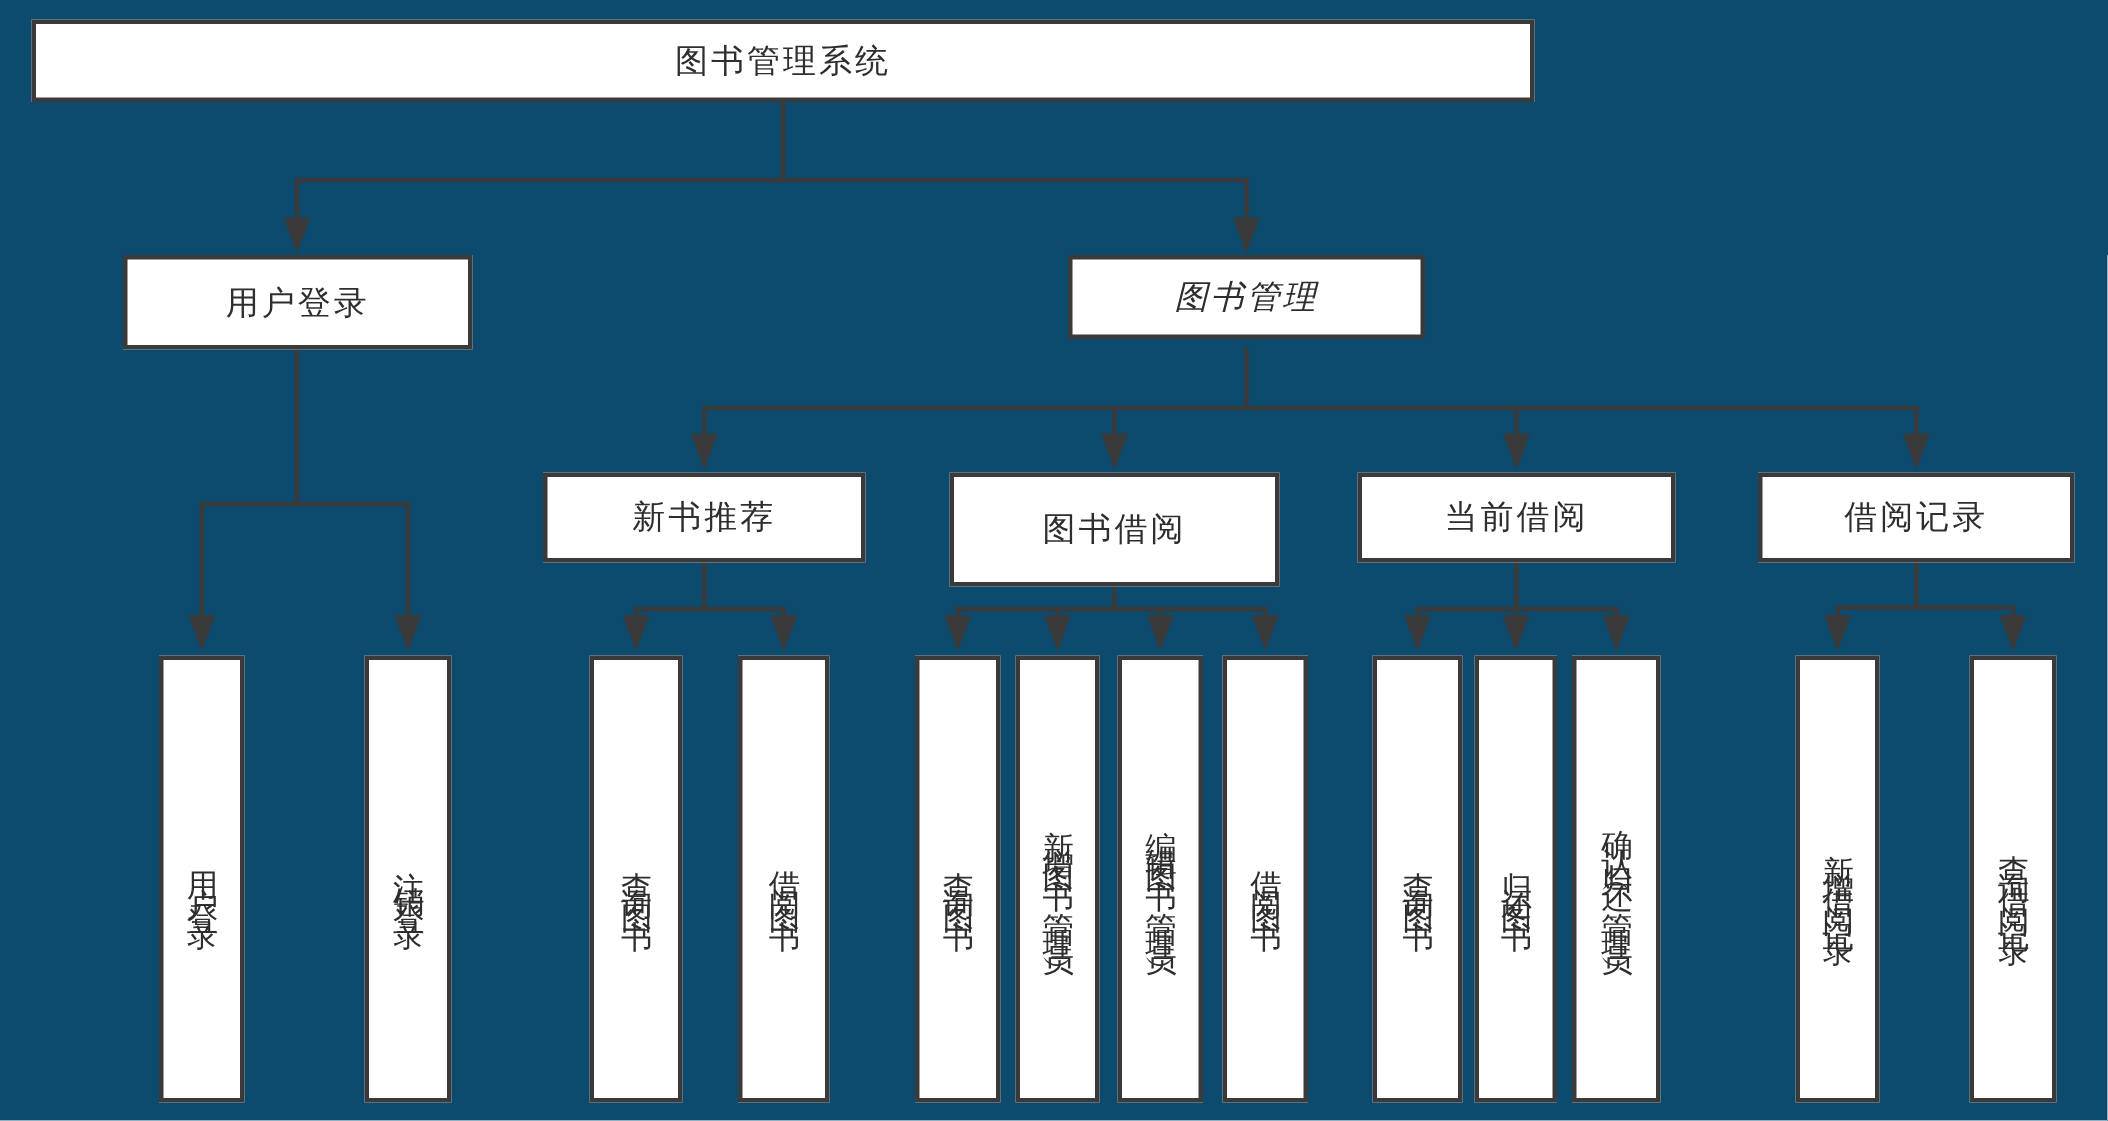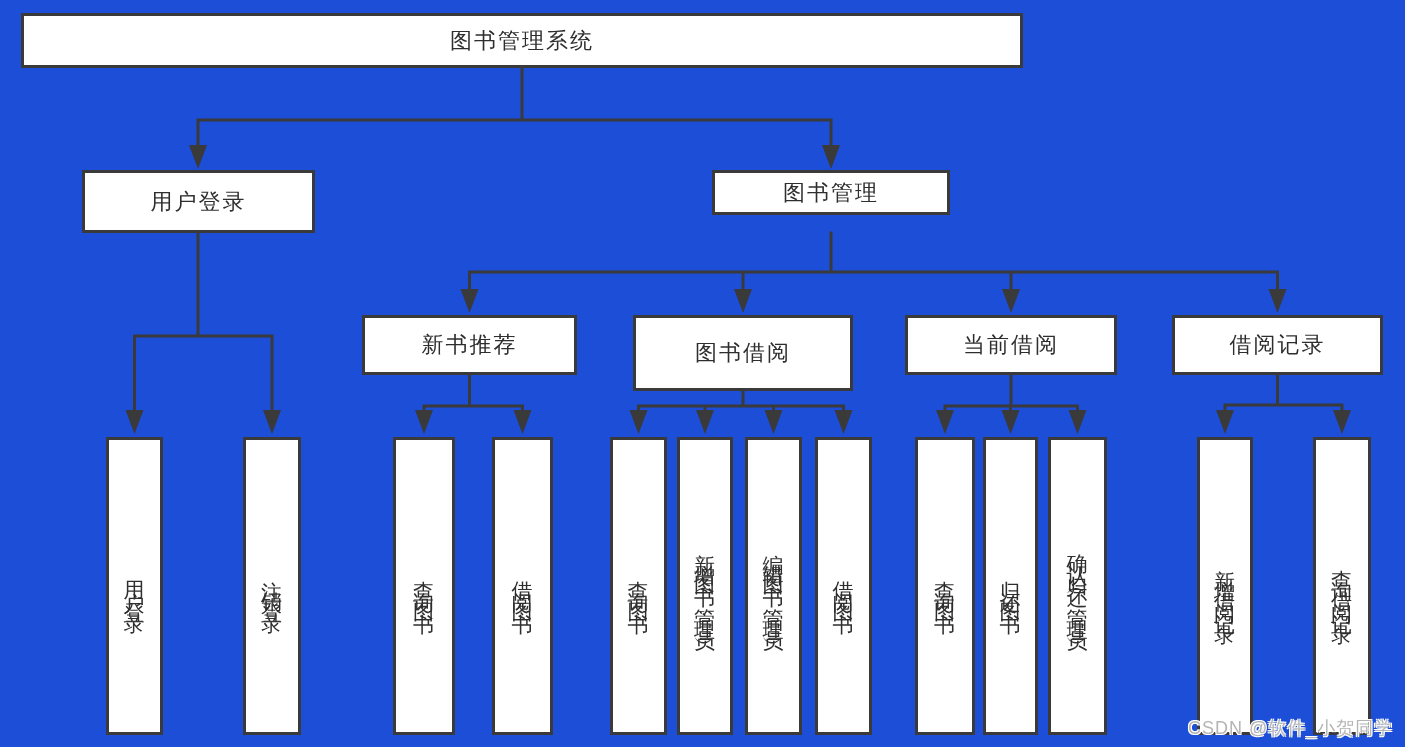--- a/index.html
+++ b/index.html
@@ -1,21 +1,21 @@
 <!DOCTYPE html>
 <html><head>
 <meta charset="utf-8">
 <title>图书管理系统</title>
 <style>
   html, body { margin: 0; padding: 0; background: #ffffff; }
   .canvas {
     position: relative;
     width: 1405px;
     height: 747px;
-    background: #1d4ed8;
+    background: #0c4a6e;
     font-family: "Liberation Sans", sans-serif;
     overflow: hidden;
   }
   .connectors {
     position: absolute;
     left: 0; top: 0;
     width: 1405px; height: 747px;
   }
   .node {
     position: absolute;
@@ -90,21 +90,21 @@
     </g>
   </svg>
 
   <div class="node" style="left:21px; top:13px; width:1002px; height:55px;">
     <span class="h-label">图书管理系统</span>
   </div>
 
   <div class="node" style="left:82px; top:170px; width:233px; height:63px;">
     <span class="h-label">用户登录</span>
   </div>
-  <div class="node" style="left:712px; top:170px; width:238px; height:45px;">
+  <div class="node" style="left:712px; top:170px; width:238px; height:56px;font-style:italic;">
     <span class="h-label">图书管理</span>
   </div>
 
   <div class="node" style="left:362px; top:315px; width:215px; height:60px;align-items:center;">
     <span class="h-label">新书推荐</span>
   </div>
   <div class="node" style="left:633px; top:315px; width:220px; height:76px;">
     <span class="h-label">图书借阅</span>
   </div>
   <div class="node" style="left:905px; top:315px; width:212px; height:60px;">
@@ -151,15 +151,14 @@
     <span class="v-label">确认归还（管理员）</span>
   </div>
 
   <div class="node" style="left:1197px; top:437px; width:56px; height:298px;">
     <span class="v-label">新增借阅记录</span>
   </div>
   <div class="node" style="left:1313px; top:437px; width:58px; height:298px;">
     <span class="v-label">查询借阅记录</span>
   </div>
 
-  <div class="watermark">CSDN @软件_小贺同学</div>
 
 </div>
 
 </body></html>

